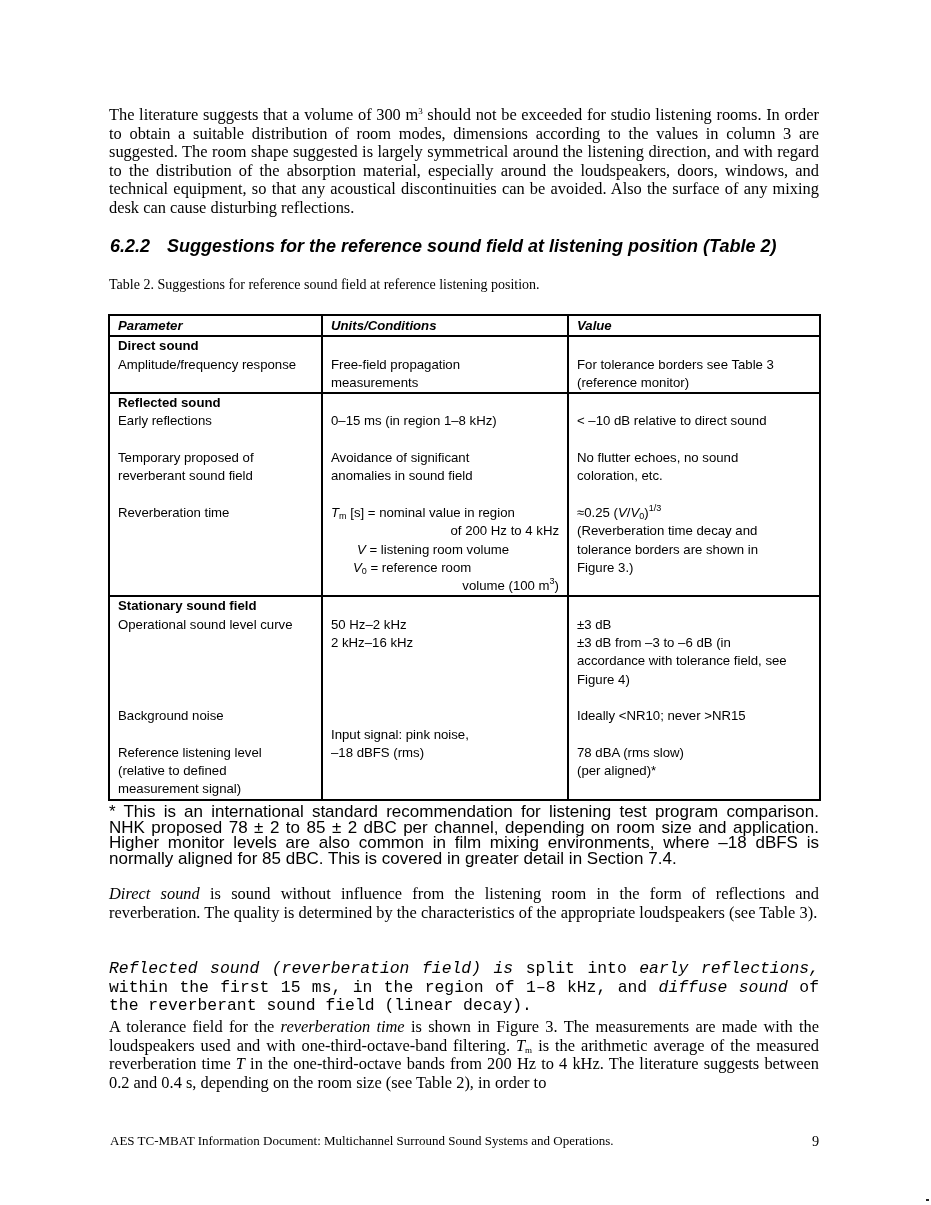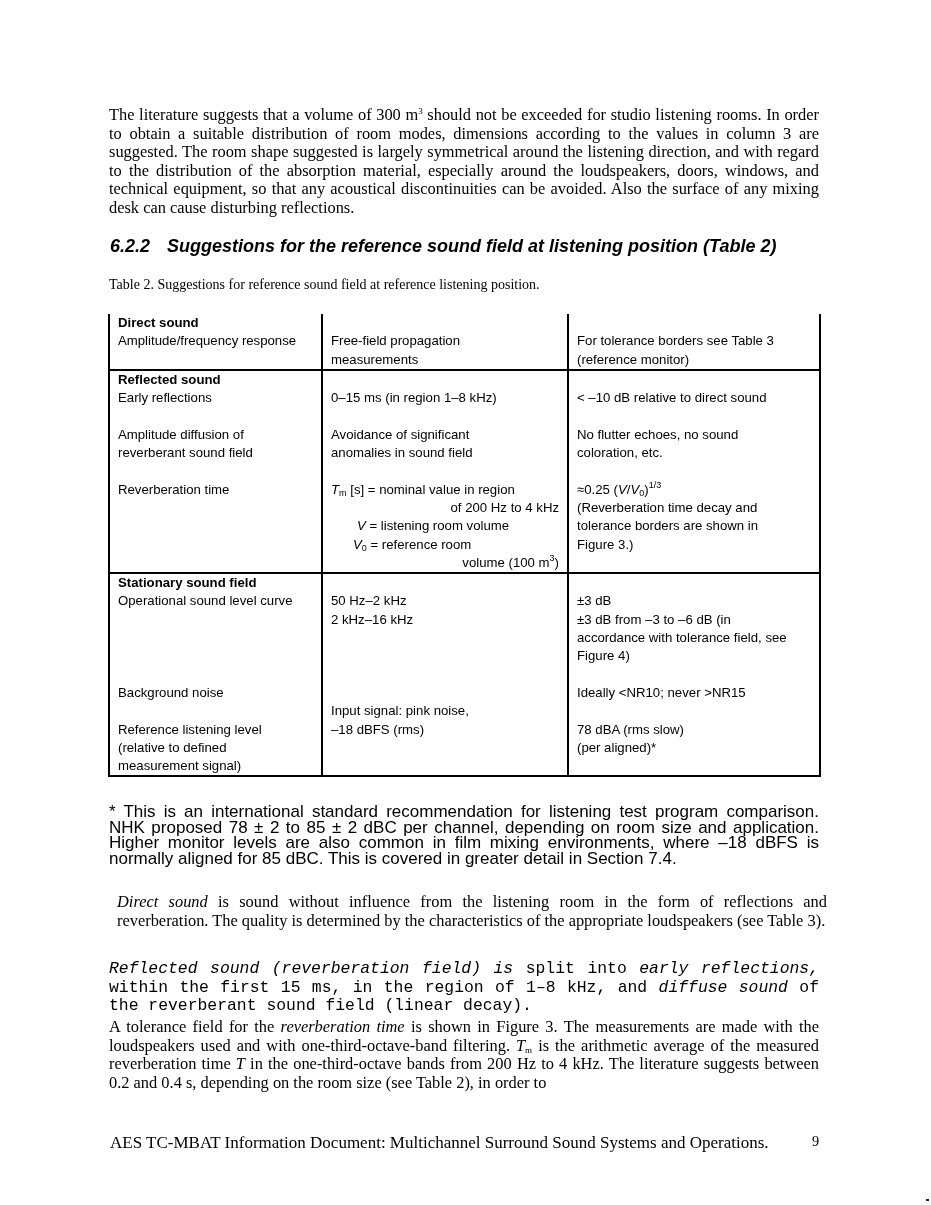--- a/index.html
+++ b/index.html
@@ -16,40 +16,45 @@
   table.t2 th { font-weight:bold; font-style:italic; border-top:2px solid #000; border-bottom:2px solid #000; padding-top:1px; padding-bottom:0; height:18px; }
   table.t2 tr.grp-end td { border-bottom:2px solid #000; }
   .grp-title { font-weight:bold; }
   .gap { height:18.3px; }
   .indent1 { padding-left:51px;text-align:right; }
   .indent2 { padding-left:26px; }
   .indent3 { padding-left:22px; }
   sup { font-size:9px; vertical-align:6px; line-height:0; }
   sub { font-size:9px; vertical-align:-2px; line-height:0; }
   .footnote { position:absolute; left:109px; top:804px; width:710px; font-size:17px; line-height:15.5px; text-align:justify; }
-  .footer { position:absolute; left:110px; top:1133px; font-size:17px; }
+  .footer { position:absolute; left:110px; top:1133px; font-size:13px; }
   .pagenum { position:absolute; left:812px; top:1133px; font-size:14.3px; }
   .mark { position:absolute; left:926px; top:1199px; width:3px; height:2px; background:#222; }
 </style>
 </head>
 <body>
 
 <p class="para serif" style="top:106px; margin:0;"><span>The literature suggests that a volume of 300 m</span><sup>3</sup><span> should not be exceeded for studio listening rooms. In order to obtain a suitable distribution of room modes, dimensions according to the values in column 3 are suggested. The room shape suggested is largely symmetrical around the listening direction, and with regard to the distribution of the absorption  material,  especially  around  the loudspeakers, doors, windows, and technical equipment, so that any acoustical discontinuities can be avoided. Also the surface of any mixing desk can cause disturbing reflections.</span></p>
 
 <div class="heading sans"><span class="num">6.2.2</span><span>Suggestions for the reference sound field at listening position (Table 2)</span></div>
 
 <div class="caption serif">Table 2. Suggestions for reference sound field at reference listening position.</div>
 
 <table class="t2 sans">
   <colgroup>
       <col style="width:213px">
       <col style="width:246px">
       <col style="width:252px">
     </colgroup>
   <tbody>
+      <tr>
+    <th>Parameter</th>
+    <th>Units/Conditions</th>
+    <th>Value</th>
+  </tr>
 
   <tr class="grp-end">
     <td>
       <div class="grp-title">Direct sound</div>
       <div>Amplitude/frequency response</div>
     </td>
     <td>
       <div class="gap"></div>
       <div>Free-field propagation</div>
       <div>measurements</div>
@@ -59,21 +64,21 @@
       <div>For tolerance borders see Table 3</div>
       <div>(reference monitor)</div>
     </td>
   </tr>
 
   <tr class="grp-end">
     <td>
       <div class="grp-title">Reflected sound</div>
       <div>Early reflections</div>
       <div class="gap"></div>
-      <div>Amplitude diffusion of</div>
+      <div>Temporary proposed of</div>
       <div>reverberant sound field</div>
       <div class="gap"></div>
       <div>Reverberation time</div>
     </td>
     <td>
       <div class="gap"></div>
       <div>0–15 ms (in region 1–8 kHz)</div>
       <div class="gap"></div>
       <div>Avoidance of significant</div>
       <div>anomalies in sound field</div>
@@ -134,21 +139,21 @@
       <div class="gap"></div>
       <div>78 dBA (rms slow)</div>
       <div>(per aligned)*</div>
     </td>
   </tr>
 </tbody>
   </table>
 
 <div class="footnote sans">* This is an international standard recommendation for listening test program comparison. NHK proposed 78 ± 2 to 85 ± 2 dBC per channel, depending on room size and application. Higher monitor levels are also common in film mixing environments, where –18 dBFS is normally aligned for 85 dBC. This is covered in greater detail in Section 7.4.</div>
 
-<p class="para serif" style="top:885px; margin:8px;"><i>Direct sound</i><span> is sound without influence from the listening room in the form of reflections and reverberation. The quality is determined by the characteristics of the appropriate loudspeakers (see Table 3).</span></p>
+<p class="para serif" style="top:885px; margin:0;"><i>Direct sound</i><span> is sound without influence from the listening room in the form of reflections and reverberation. The quality is determined by the characteristics of the appropriate loudspeakers (see Table 3).</span></p>
 
 <p class="para serif" style="top:960px; margin:0;font-family:Liberation Mono, monospace;"><i>Reflected sound (reverberation field) is</i><span> split into </span><i>early reflections,</i><span> within the first 15 ms, in the region of 1–8 kHz, and </span><i>diffuse sound</i><span> of the reverberant sound field (linear decay).</span></p>
 
 <p class="para serif" style="top:1018px; margin:0;"><span>A tolerance field for the </span><i>reverberation time</i><span> is shown in Figure 3. The measurements are made with the loudspeakers used and with one-third-octave-band filtering. </span><i>T</i><sub>m</sub><span> is the arithmetic average of the measured reverberation time </span><i>T</i><span> in the one-third-octave bands from 200 Hz to 4 kHz. The literature suggests between 0.2 and 0.4 s, depending on the room size (see Table 2), in order to</span></p>
 
 <div class="footer serif">AES TC-MBAT Information Document: Multichannel Surround Sound Systems and Operations.</div>
 <div class="pagenum serif">9</div>
 <div class="mark"></div>
 
 </body></html>

